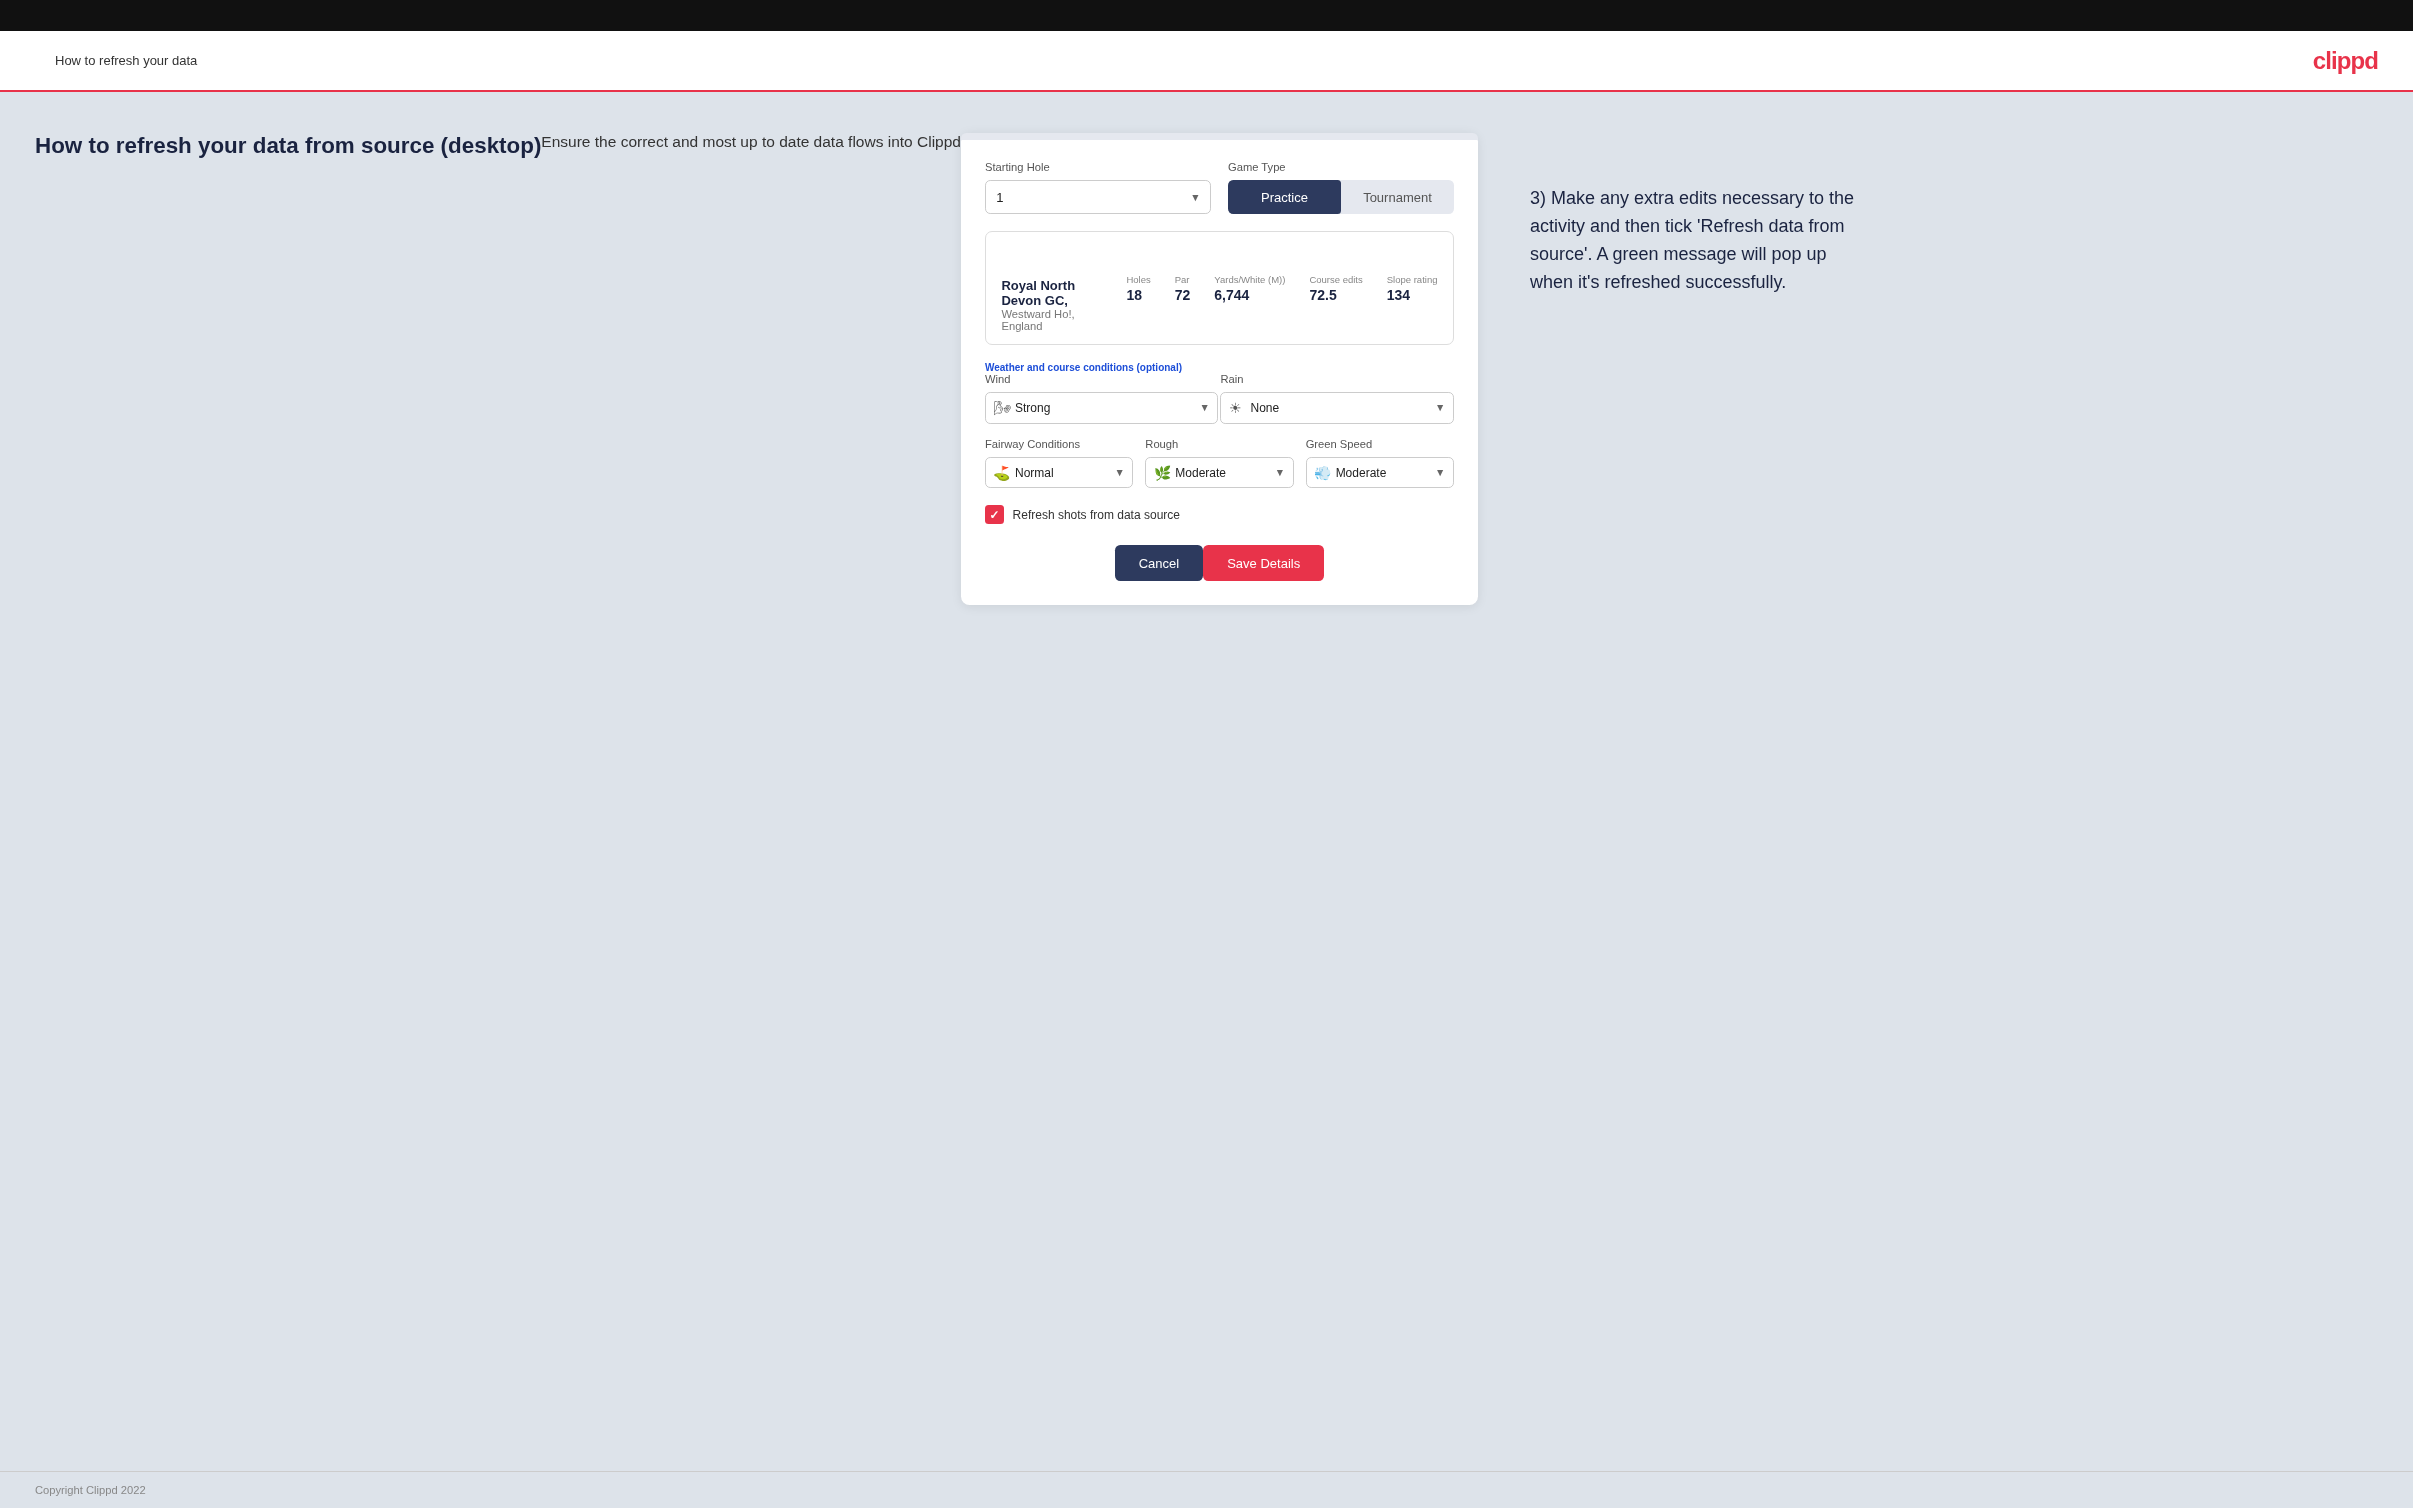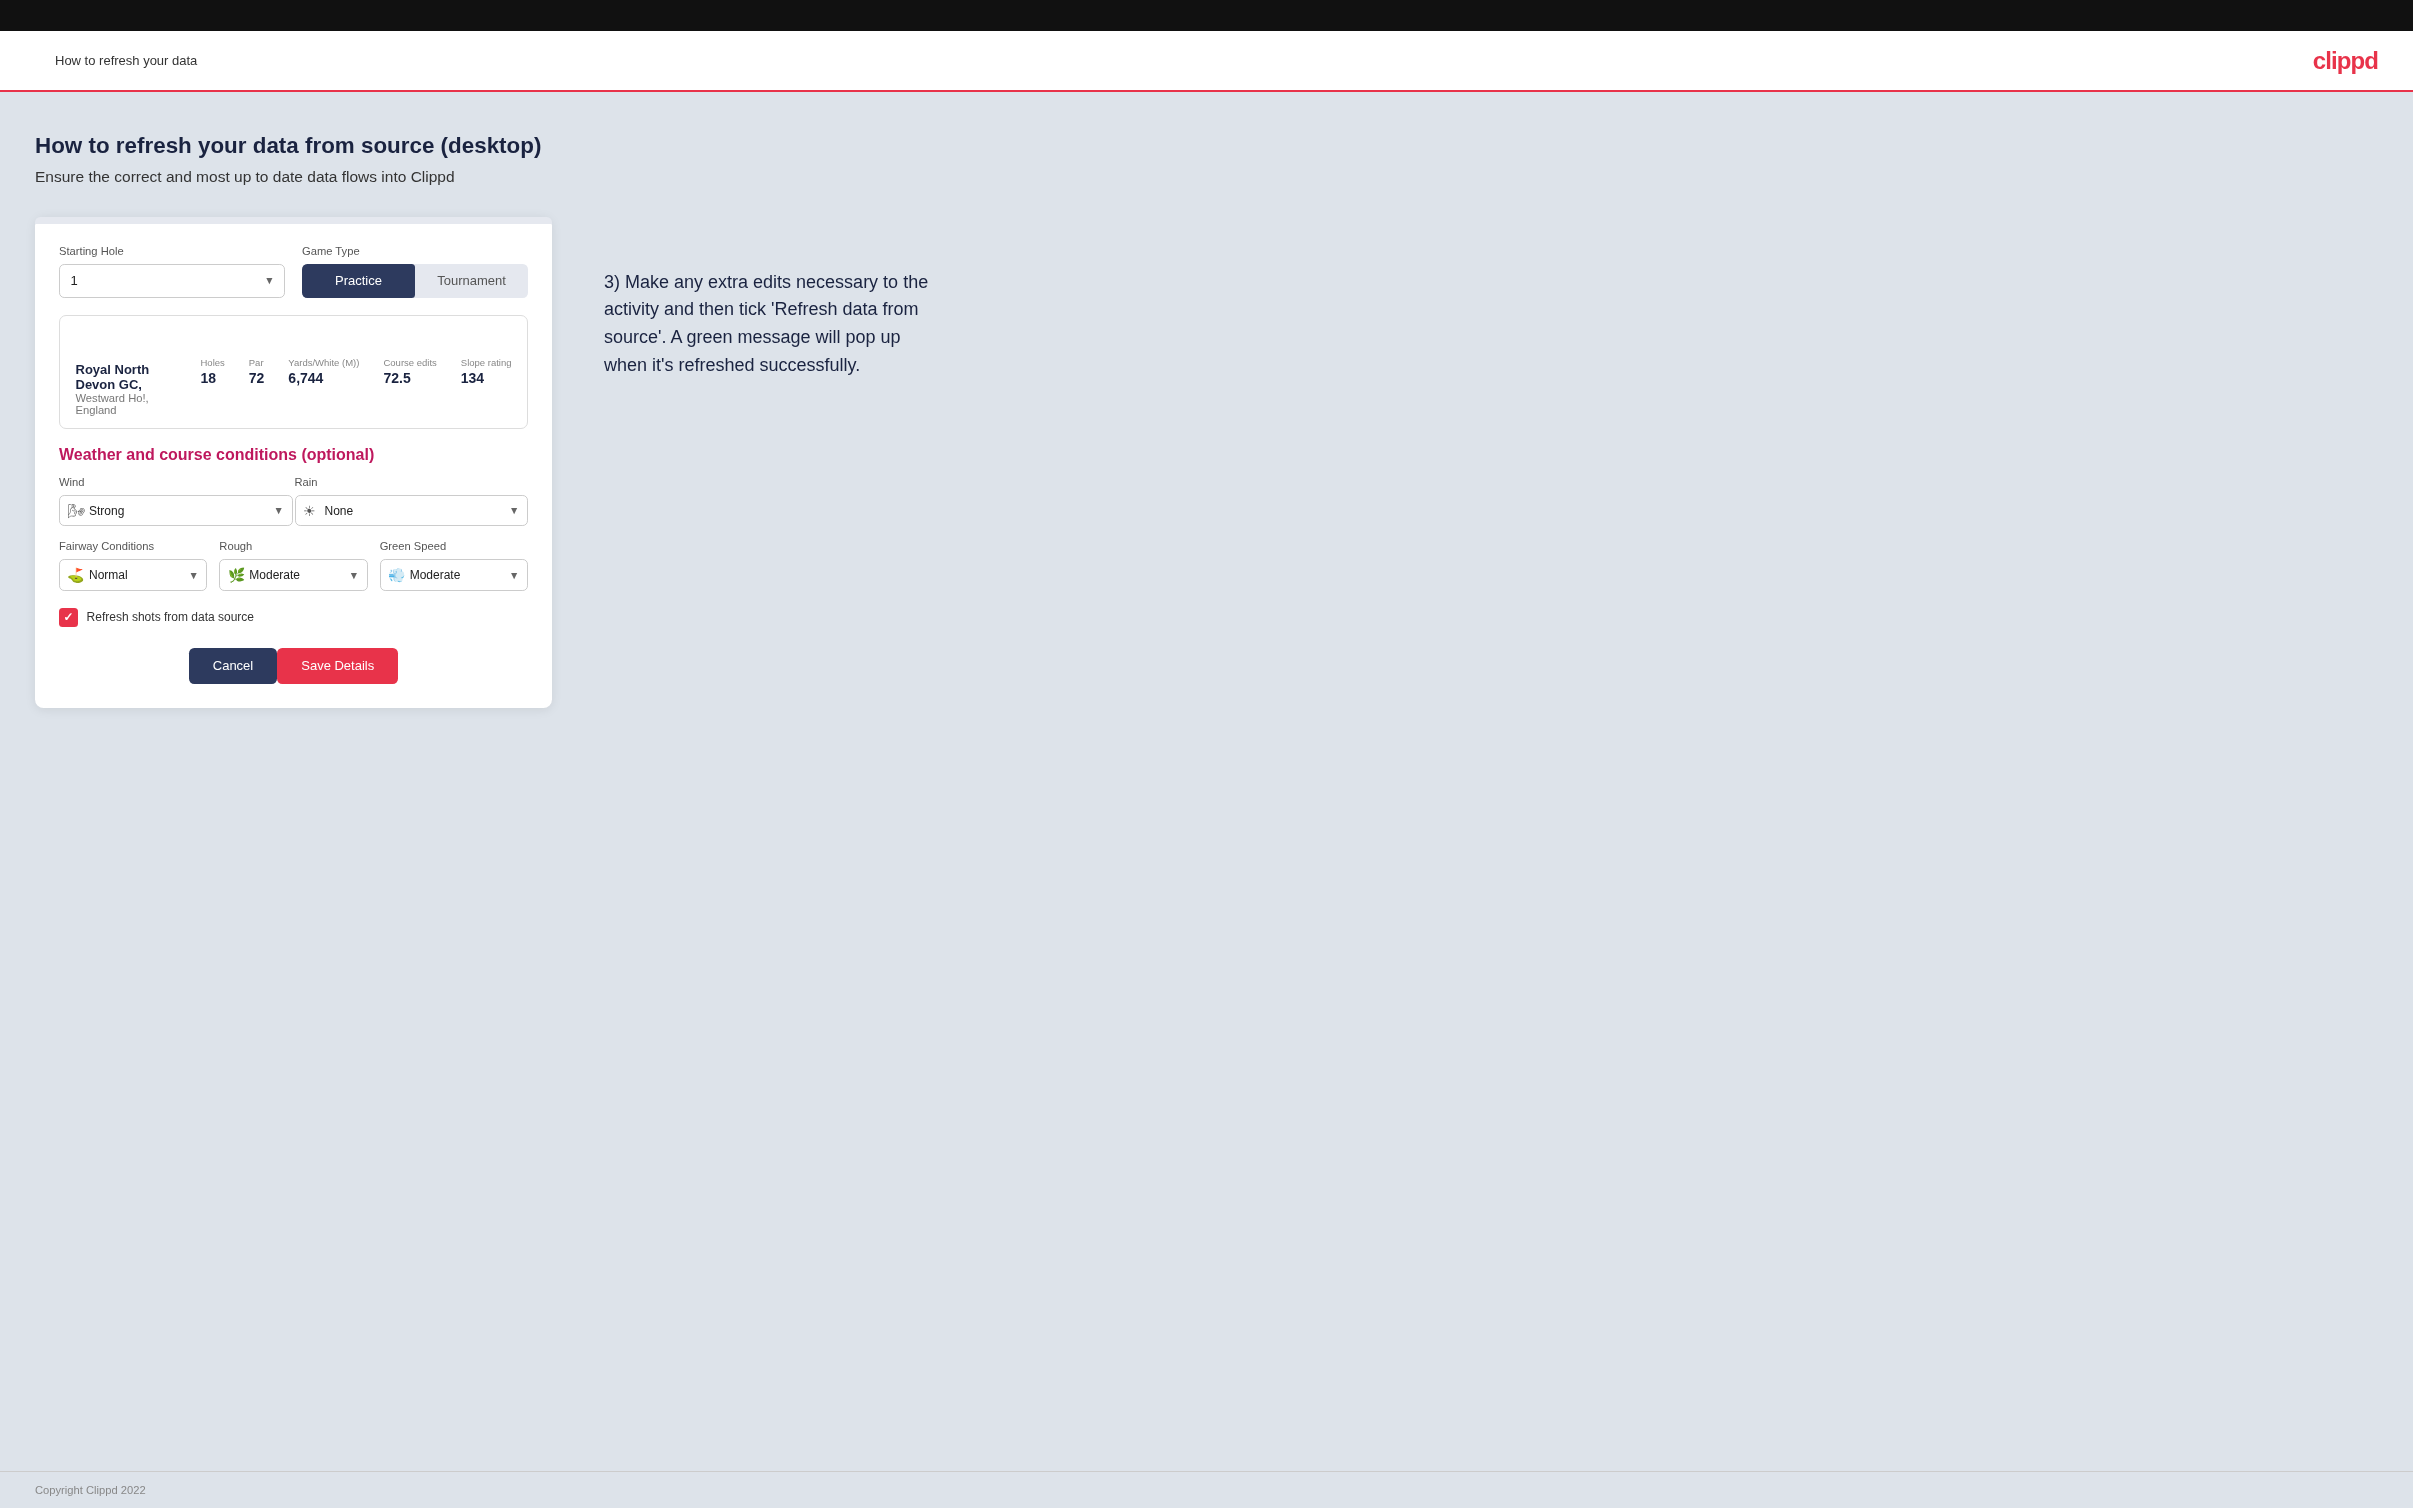--- a/index.html
+++ b/index.html
@@ -34,21 +34,21 @@
       font-size: 24px;
       font-weight: 700;
       color: #e8334a;
       letter-spacing: -0.9px;
     }
     .main-content {
       background: #dde3ea;
       flex: 1;
       padding: 41px 35px 35px 35px;
       display: flex;
-      flex-direction: column;
+      flex-direction: row;
     }
     .page-heading {
       font-size: 22.4px;
       font-weight: 700;
       color: #1a2340;
       margin-bottom: 8.6px;
     }
     .page-subheading {
       font-size: 15.5px;
       color: #333;
@@ -171,24 +171,23 @@
       font-size: 9.5px;
       color: #888;
       margin-bottom: 1.7px;
     }
     .stat-value {
       font-size: 14px;
       font-weight: 600;
       color: #1a2340;
     }
     .section-title {
-      font-size: 16px;
+      font-size: 10px;
       font-weight: 600;
-      color: #be185d;
-      margin-bottom: 12px;
+      color: #1d4ed8;
     }
     .conditions-grid {
       display: grid;
       grid-template-columns: 1fr 1fr;
       gap: 2px;
       margin-bottom: 14px;
     }
     .conditions-grid-3 {
       display: grid;
       grid-template-columns: 1fr 1fr 1fr;

